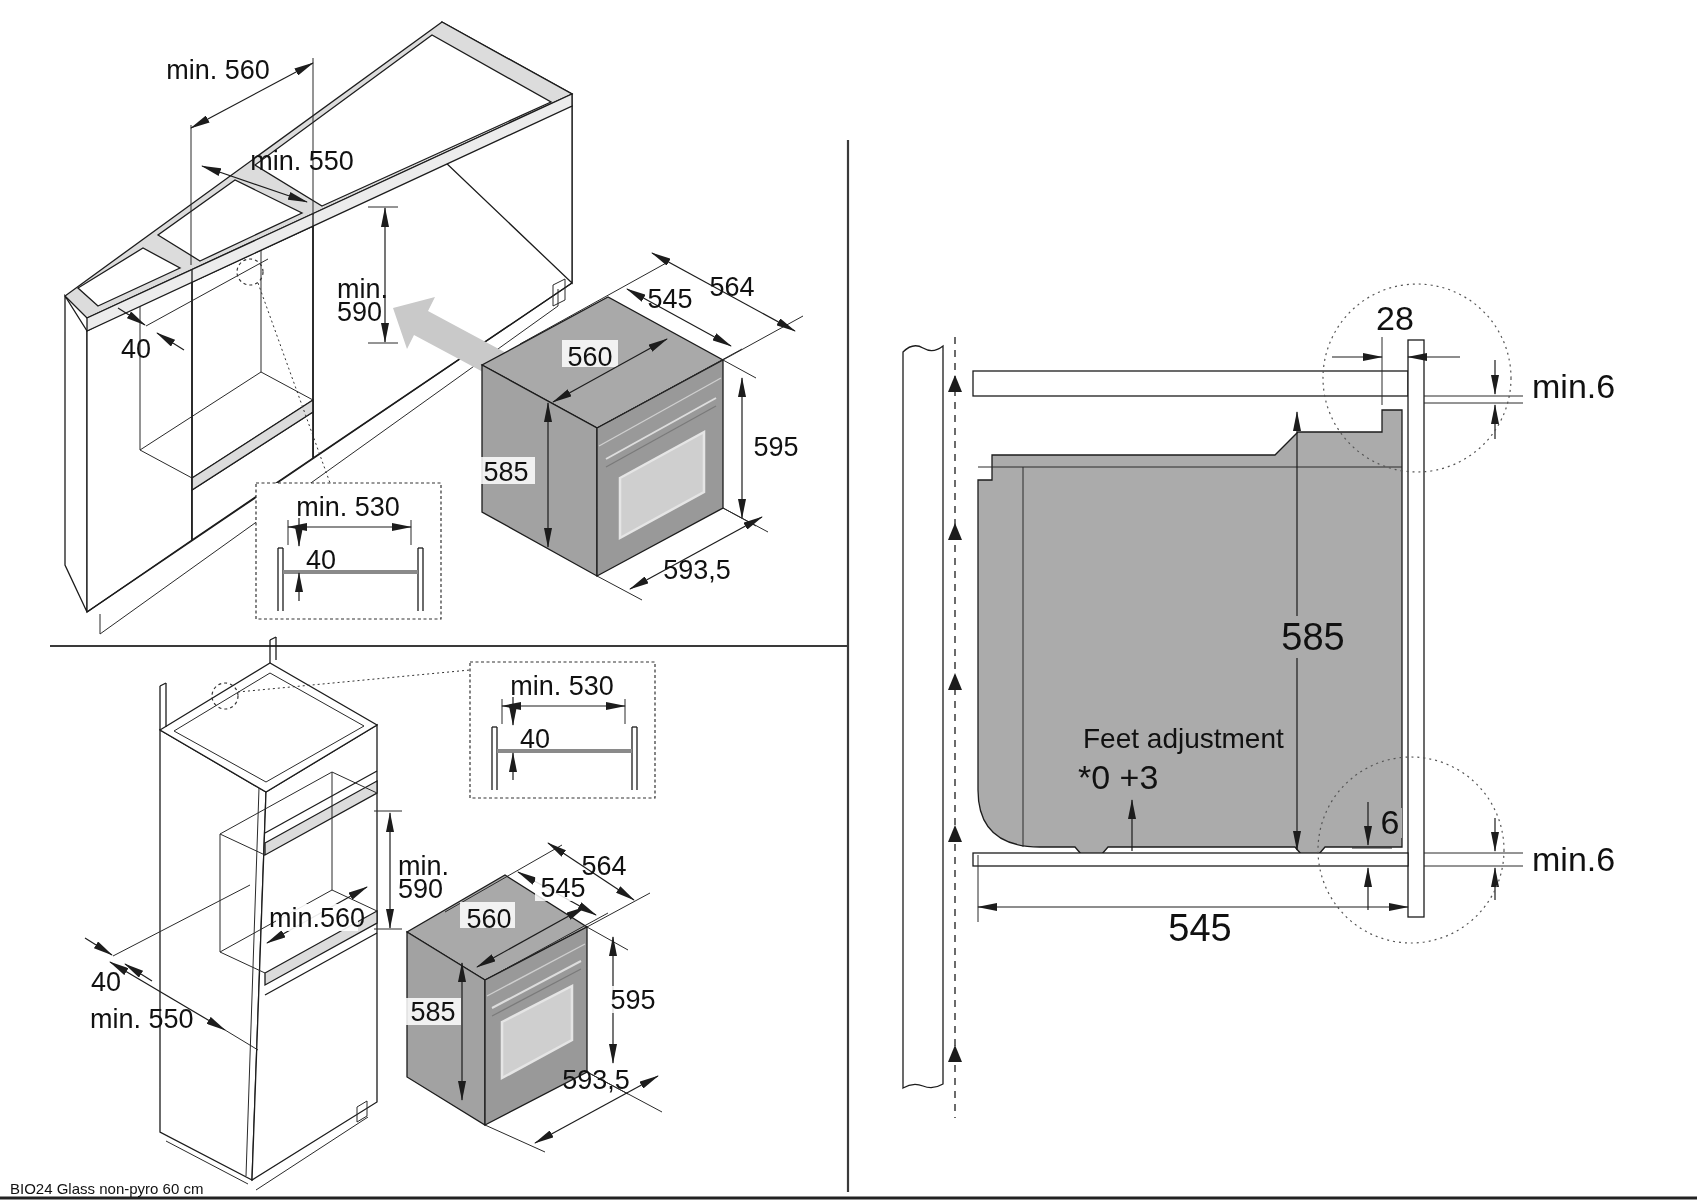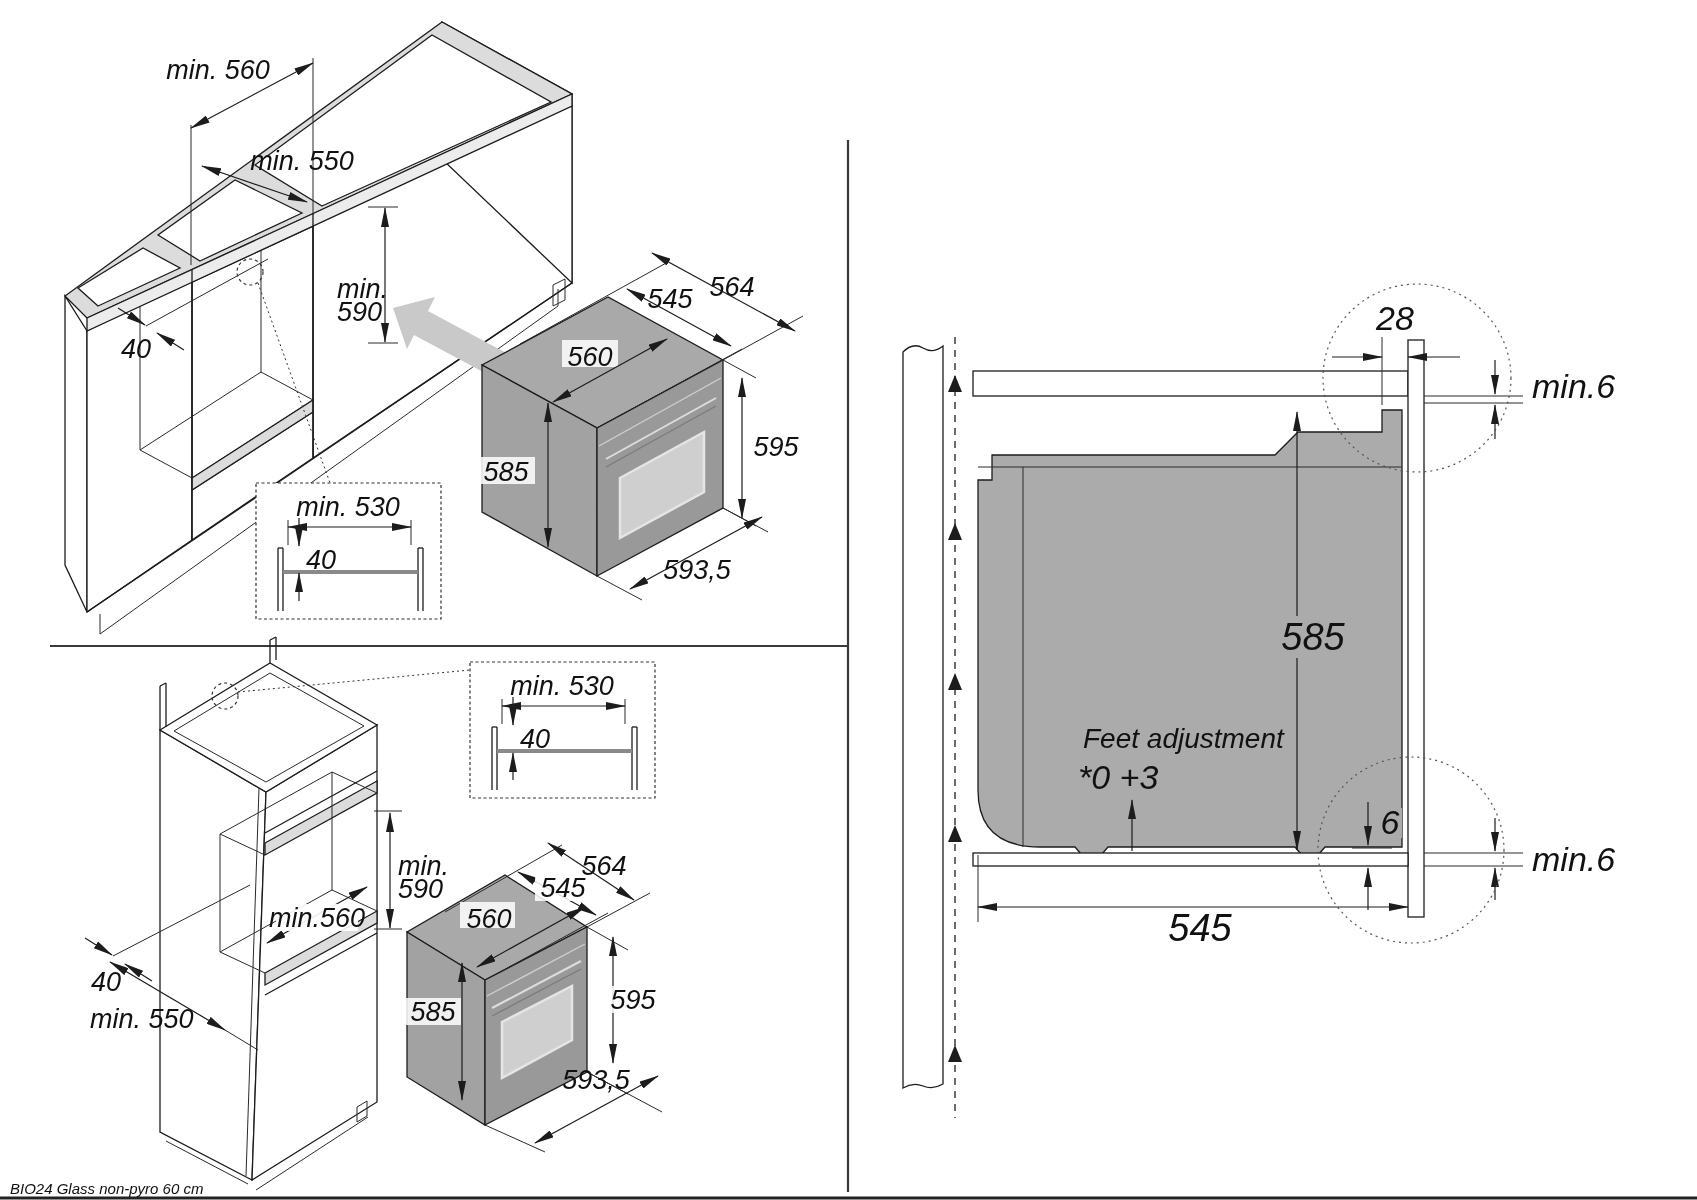--- a/index.html
+++ b/index.html
@@ -1,17 +1,17 @@
 <!DOCTYPE html>
 <html><head>
 <meta charset="utf-8">
 <style>
   html,body{margin:0;padding:0;background:#fff;}
   .page{position:relative;width:1697px;height:1200px;background:#fff;overflow:hidden;
-        font-family:"Liberation Sans", sans-serif;font-style:italic;}
+        font-family:"Liberation Sans", sans-serif;}
   svg{position:absolute;left:0;top:0;}
   text{fill:#111;font-family:"Liberation Sans", sans-serif;}
   .ln{stroke:#1c1c1c;stroke-width:1.3;fill:none;}
   .thin{stroke:#2a2a2a;stroke-width:1;fill:none;}
   .dim{stroke:#1c1c1c;stroke-width:1.2;fill:none;}
   .face{stroke:#1c1c1c;stroke-width:1.3;}
   .lbl{font-size:27px;}
   .lblR{font-size:34px;}
   .lblB{font-size:38px;}
 </style>

